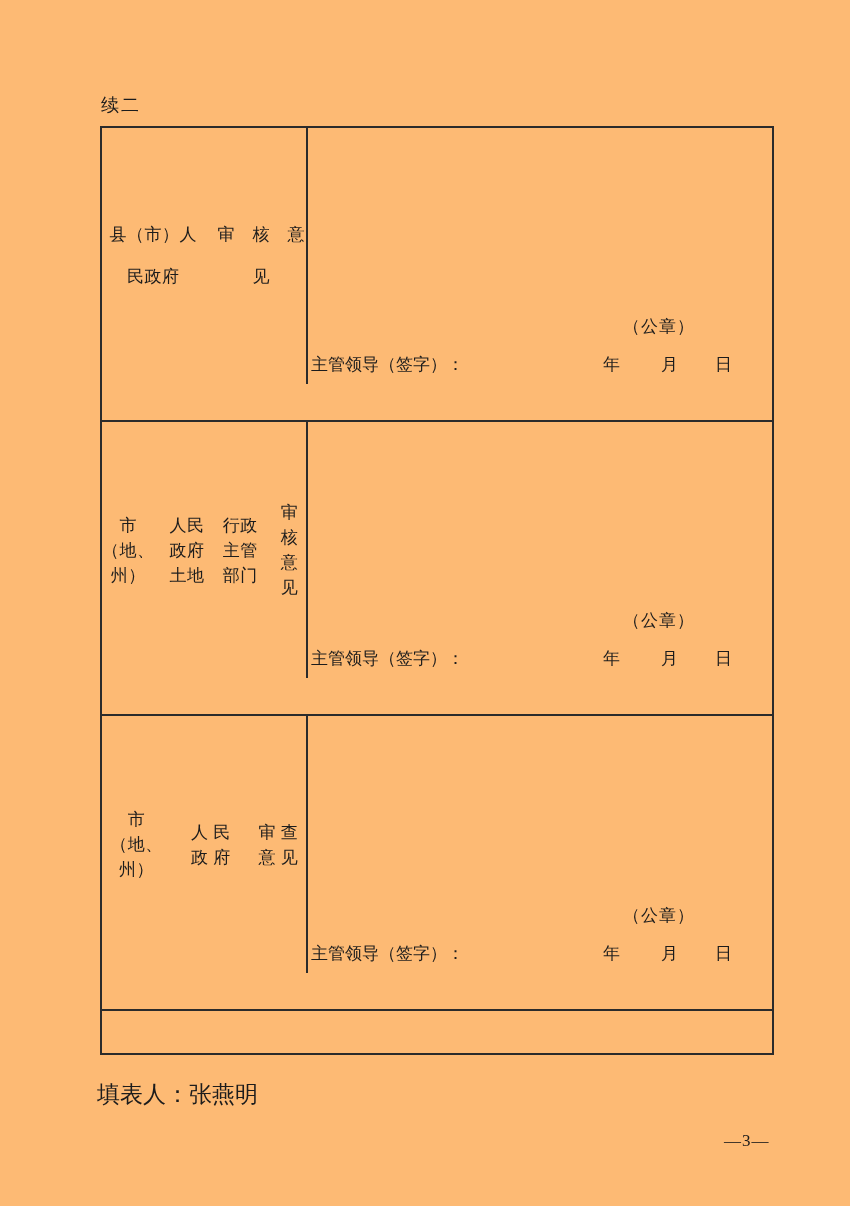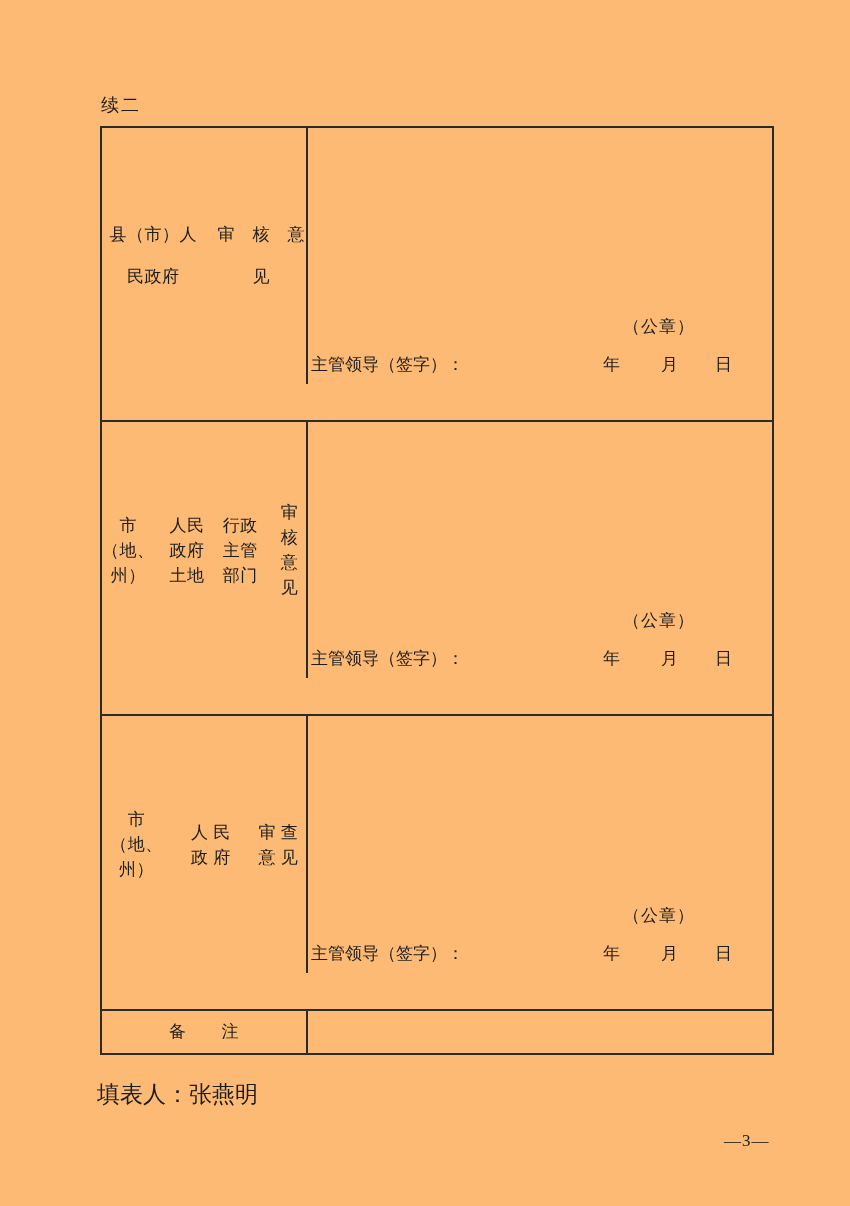--- a/index.html
+++ b/index.html
@@ -145,23 +145,20 @@
         <div class="sign-line">
           <span class="sign-label">主管领导（签字）：</span>
           <span class="date-label date-y">年</span>
           <span class="date-label date-m">月</span>
           <span class="date-label date-d">日</span>
         </div>
       </div>
     </div>
 
     <div class="t-row r4">
-      <div class="label-cell">
-        <div class="label-line">备　　注</div>
-      </div>
       <div class="content-cell"></div>
     </div>
 
   </div>
 
   <div class="filled-by">
     <span>填表人：</span><span>张燕明</span>
   </div>
 
   <div class="page-number">—3—</div>

